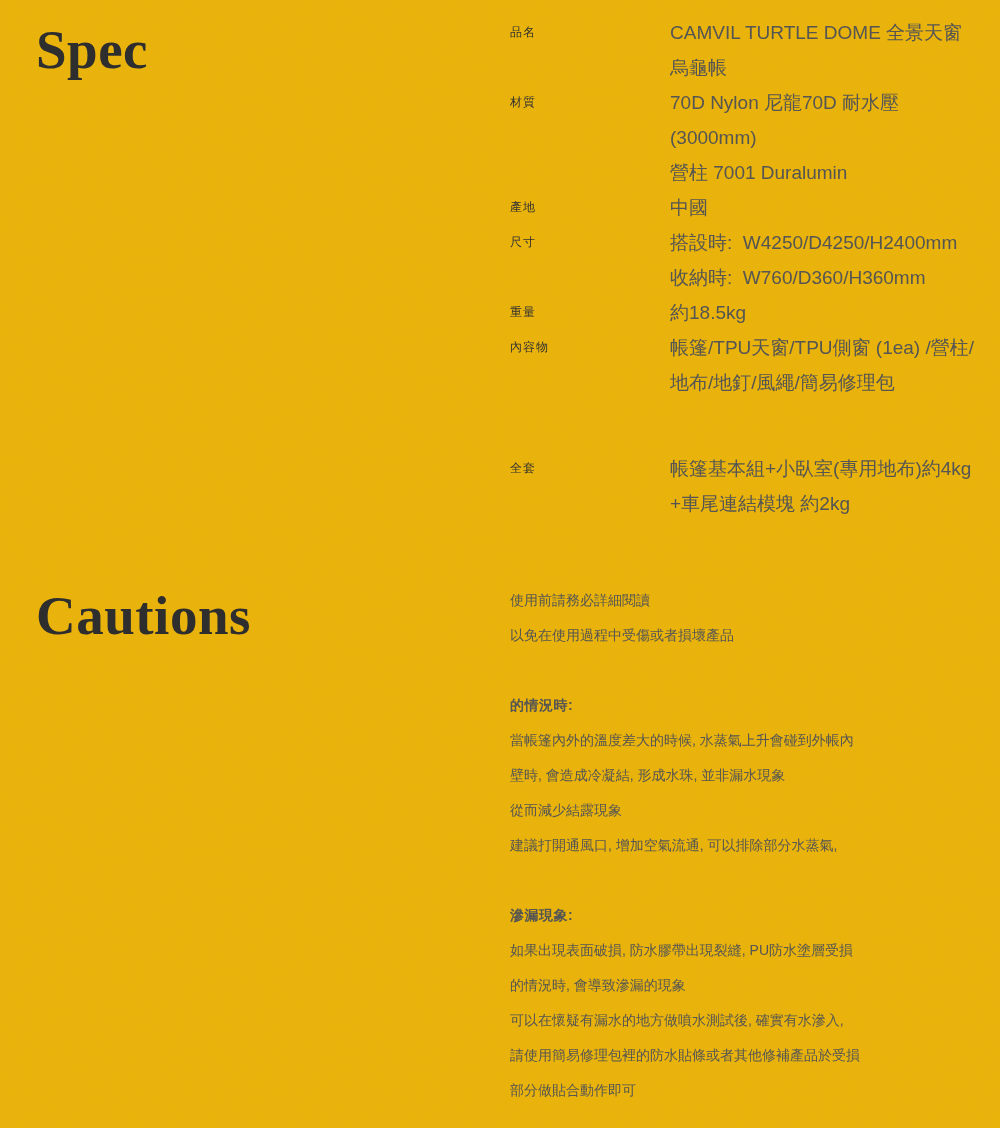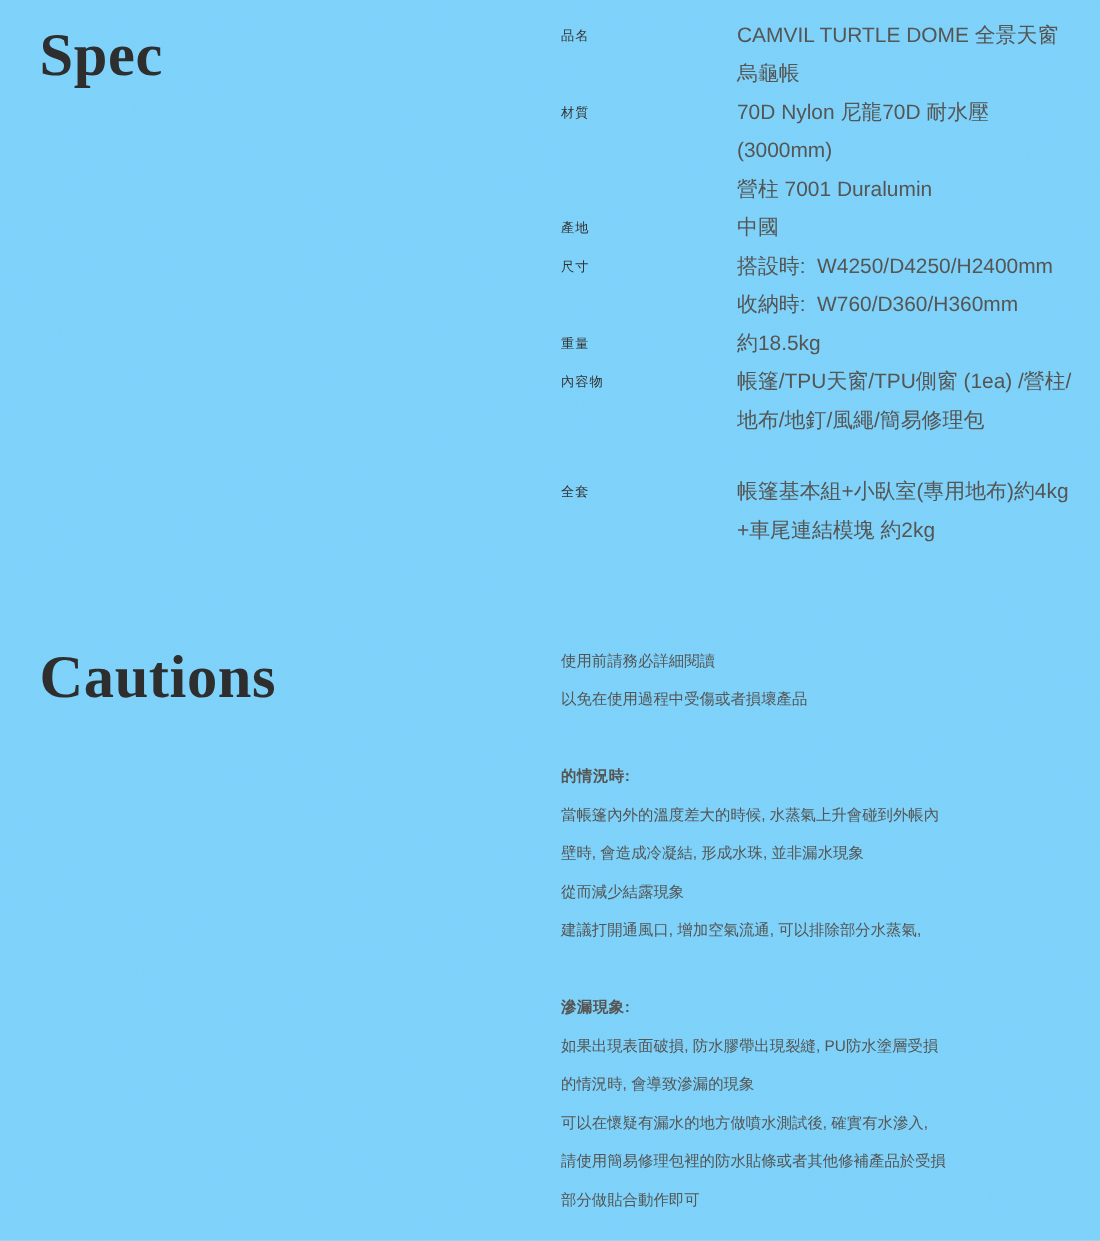--- a/index.html
+++ b/index.html
@@ -4,21 +4,21 @@
 <style>
   html, body {
     margin: 0;
     padding: 0;
     background: #d8d8d6;
   }
   .page {
     position: relative;
     width: 1000px;
     height: 1128px;
-    background: #7dd3fc;
+    background: #eab308;
     overflow: hidden;
     font-family: "Liberation Sans", sans-serif;
   }
   .grain {
     position: absolute;
     top: 0; left: 0;
     width: 1000px;
     height: 1128px;
     pointer-events: none;
   }
@@ -41,21 +41,21 @@
     position: absolute;
     left: 510px;
     top: 15px;
     width: 470px;
   }
   .spec-row {
     display: grid;
     grid-template-columns: 160px 1fr;
     align-items: start;
   }
-  .spec-row.gap-above { margin-top: 30px; }
+  .spec-row.gap-above { margin-top: 51px; }
   .spec-label {
     font-family: "Liberation Serif", serif;
     font-weight: 400;
     font-size: 12px;
     line-height: 35px;
     color: #333231;
     letter-spacing: 1px;
   }
   .spec-value .vline {
     font-size: 19px;

